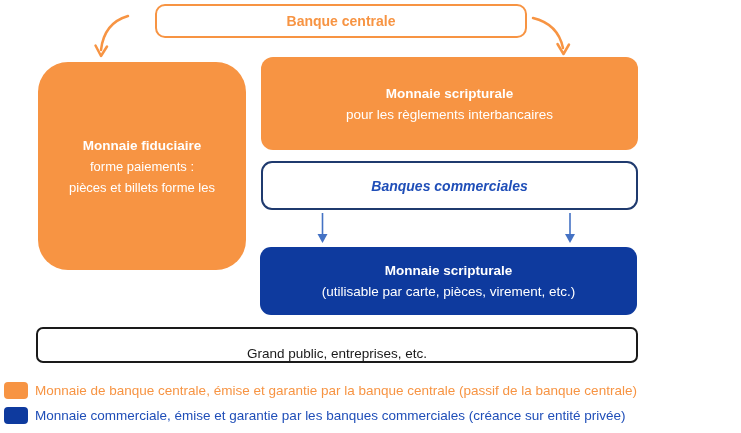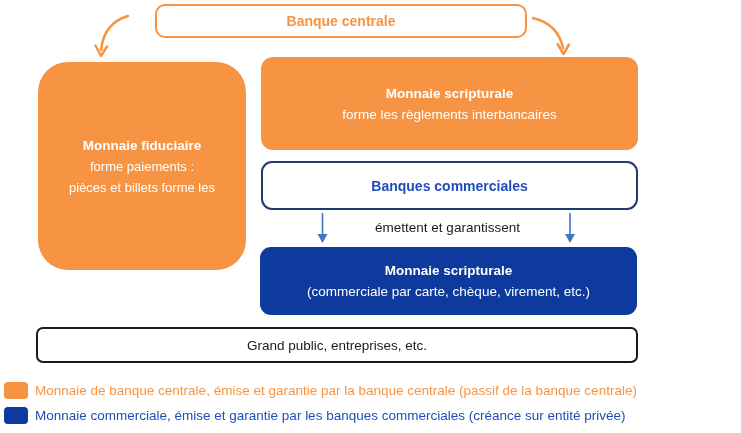--- a/index.html
+++ b/index.html
@@ -50,20 +50,21 @@
     line-height: 21px;
     font-size: 13.5px;
   }
   .scripturale-centrale .title { font-weight: bold; }
   
   .banques-commerciales {
     left: 261px; top: 161px; width: 377px; height: 49px;
     background: #ffffff;
     border: 2.5px solid #1F3A6E;
     border-radius: 11px;
+    font-style: italic;
   }
   .banques-commerciales .title {
     color: #1F4EB8; font-weight: bold; font-size: 14px;
   }
   
   .emission-label {
     position: absolute;
     left: 340px; top: 216px; width: 215px; height: 22px;
     display: flex; align-items: center; justify-content: center;
     color: #1a1a1a; font-size: 13.5px;
@@ -77,20 +78,21 @@
     line-height: 21px;
     font-size: 13.5px;
   }
   .scripturale-clients .title { font-weight: bold; }
   
   .grand-public {
     left: 36px; top: 327px; width: 602px; height: 36px;
     background: #ffffff;
     border: 2px solid #1a1a1a;
     border-radius: 7px;
+    justify-content: flex-end;
   }
   .grand-public .title { color: #1a1a1a; font-size: 13.5px; }
   
   .legend-row {
     position: absolute;
     left: 4px;
     display: flex;
     align-items: center;
     gap: 7px;
     height: 18px;
@@ -141,32 +143,31 @@
   </div>
 
   <div class="box fiduciaire">
     <span class="title">Monnaie fiduciaire</span>
     <span>forme paiements :</span>
     <span>pièces et billets forme les</span>
   </div>
 
   <div class="box scripturale-centrale">
     <span class="title">Monnaie scripturale</span>
-    <span>forme les règlements interbancaires</span>
+    <span>pour les règlements interbancaires</span>
   </div>
 
   <div class="box banques-commerciales">
     <span class="title">Banques commerciales</span>
   </div>
 
-  <div class="emission-label">émettent et garantissent</div>
 
   <div class="box scripturale-clients">
     <span class="title">Monnaie scripturale</span>
-    <span>(commerciale par carte, chèque, virement, etc.)</span>
+    <span>(utilisable par carte, pièces, virement, etc.)</span>
   </div>
 
   <div class="box grand-public">
     <span class="title">Grand public, entreprises, etc.</span>
   </div>
 
   <div class="legend-row legend-row-1">
     <span class="swatch swatch-orange"></span>
     <span class="legend-text legend-text-orange">Monnaie de banque centrale, émise et garantie par la banque centrale (passif de la banque centrale)</span>
   </div>

